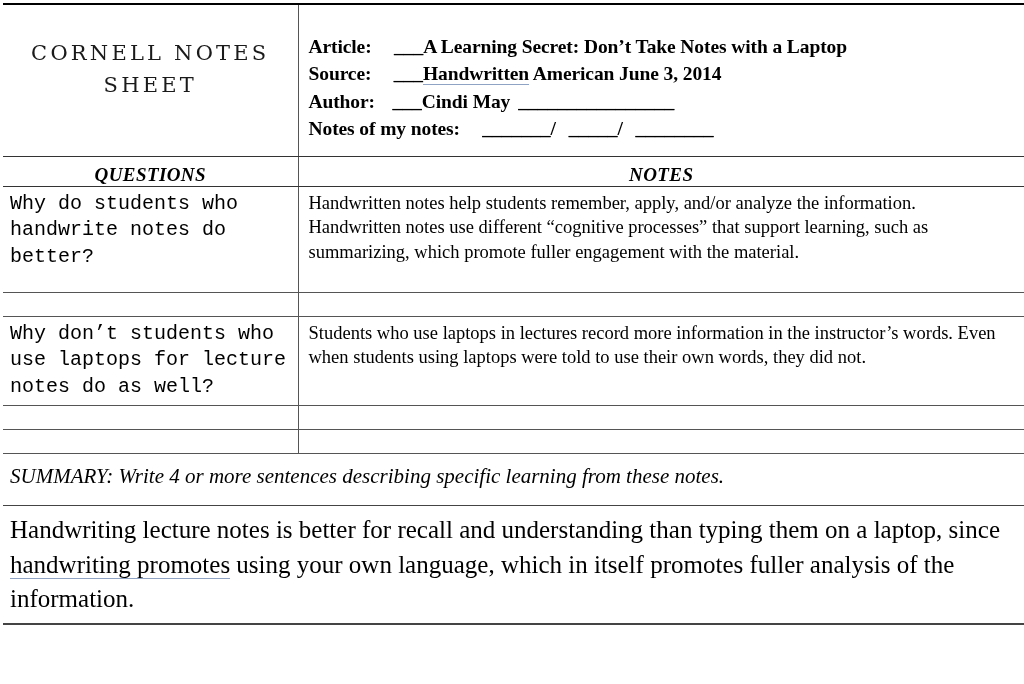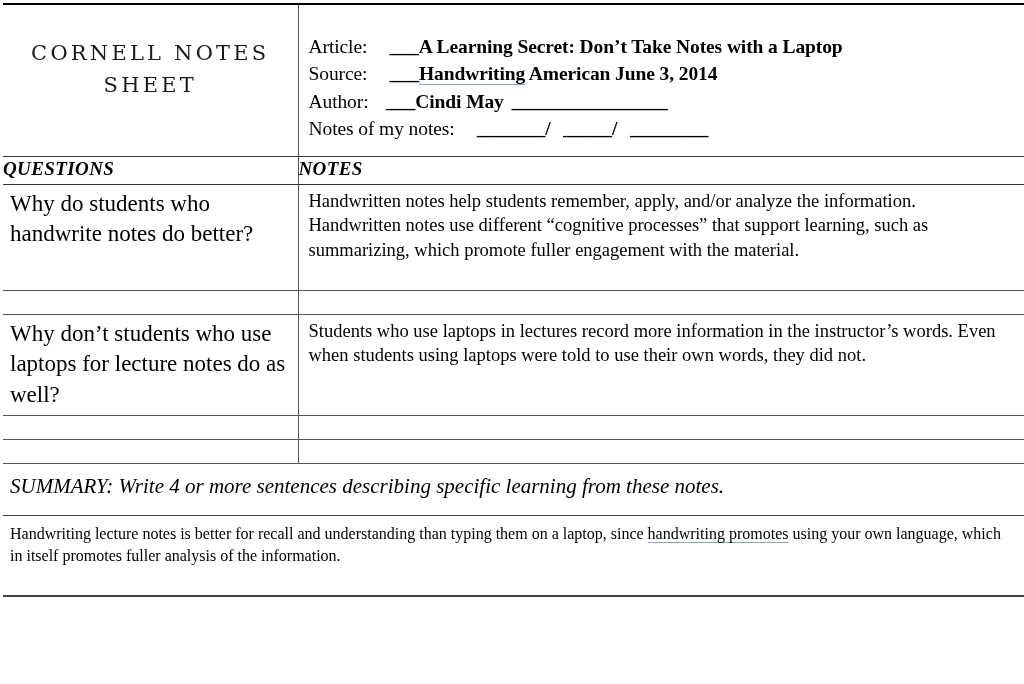--- a/index.html
+++ b/index.html
@@ -66,46 +66,48 @@
     color: #1a1a1a;
   }
 
   .meta-line {
     font-weight: bold;
     font-size: 19.5px;
     line-height: 1.41;
     white-space: nowrap;
     letter-spacing: -0.1px;
   }
-  .meta-label { font-weight: normal; }
+  .meta-label { font-weight: bold; }
   .blank-s { text-decoration: underline; letter-spacing: 0px; margin-left: 8px; }
   .spell { border-bottom: 1.6px solid #8fa4c4; }
 
   
   td.colhead {
     height: 28px;
+    text-align: center;
     font-weight: bold;
     font-style: italic;
     font-size: 19px;
     font-variant: small-caps;
     letter-spacing: 0.4px;
     border-bottom: 1.5px solid #333;
     box-sizing: border-box;
-    padding-top: 1px;
+    padding-top: 7px;
   }
   td.colhead.left { border-right: 1.2px solid #555; }
 
   
   td.qcell {
     border-right: 1.2px solid #555;
     border-bottom: 1.6px solid #555;
     padding: 4px 6px 4px 7px;
-    font-size: 23px;
+    font-size: 20px;
     line-height: 1.345;
     box-sizing: border-box;
+    font-family: Liberation Mono, monospace;
   }
   td.ncell {
     border-bottom: 1.6px solid #555;
     padding: 4px 12px 4px 10px;
     font-size: 18.5px;
     line-height: 1.345;
     box-sizing: border-box;
   }
 
   
@@ -124,21 +126,21 @@
   td.summary-prompt {
     padding: 10px 8px 10px 7px;
     font-style: italic;
     font-size: 21px;
     border-bottom: 1.5px solid #444;
     height: 52px;
     box-sizing: border-box;
   }
   td.summary-body {
     padding: 7px 14px 6px 7px;
-    font-size: 16px;
+    font-size: 25px;
     line-height: 1.38;
     height: 80px;
     box-sizing: border-box;
   }
 </style>
 </head>
 <body>
 
 <div id="sheet">
   <table class="cornell">
@@ -155,21 +157,21 @@
         </td>
         <td class="hdr-right">
 
           <div class="meta-line">
             <span class="meta-label">Article:</span>
             <span>&nbsp;&nbsp;</span><span class="blank-s">___</span><span>A Learning Secret: Don’t Take Notes with a Laptop</span>
           </div>
 
           <div class="meta-line">
             <span class="meta-label">Source:</span>
-            <span>&nbsp;&nbsp;</span><span class="blank-s">___</span><span class="spell">Handwriting</span><span> American June 3, 2014</span>
+            <span>&nbsp;&nbsp;</span><span class="blank-s">___</span><span class="spell">Handwritten</span><span> American June 3, 2014</span>
           </div>
 
           <div class="meta-line">
             <span class="meta-label">Author:</span>
             <span>&nbsp;</span><span class="blank-s">___</span><span>Cindi May</span><span class="blank-s">________________</span>
           </div>
 
           <div class="meta-line">
             <span class="meta-label">Notes of my notes:</span>
             <span>&nbsp;&nbsp;</span><span class="blank-s">_______</span><span>/</span><span>&nbsp;</span><span class="blank-s">_____</span><span>/</span><span>&nbsp;</span><span class="blank-s">________</span>

